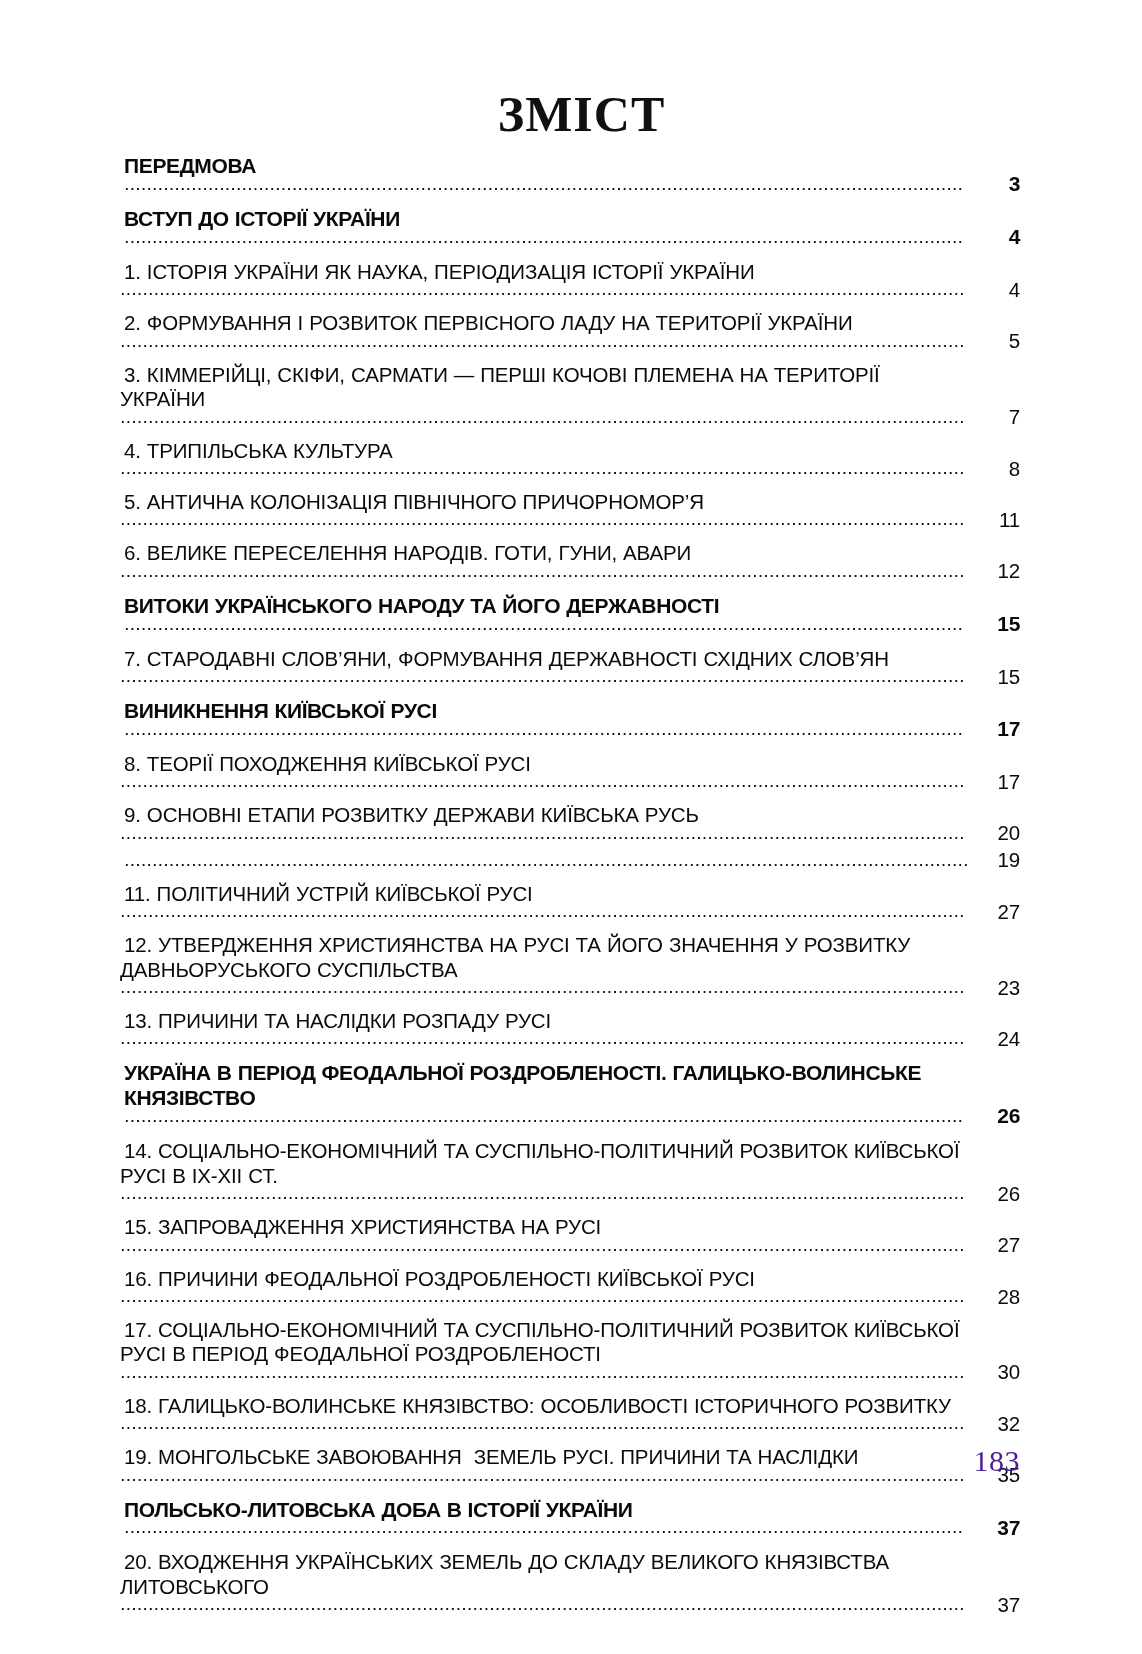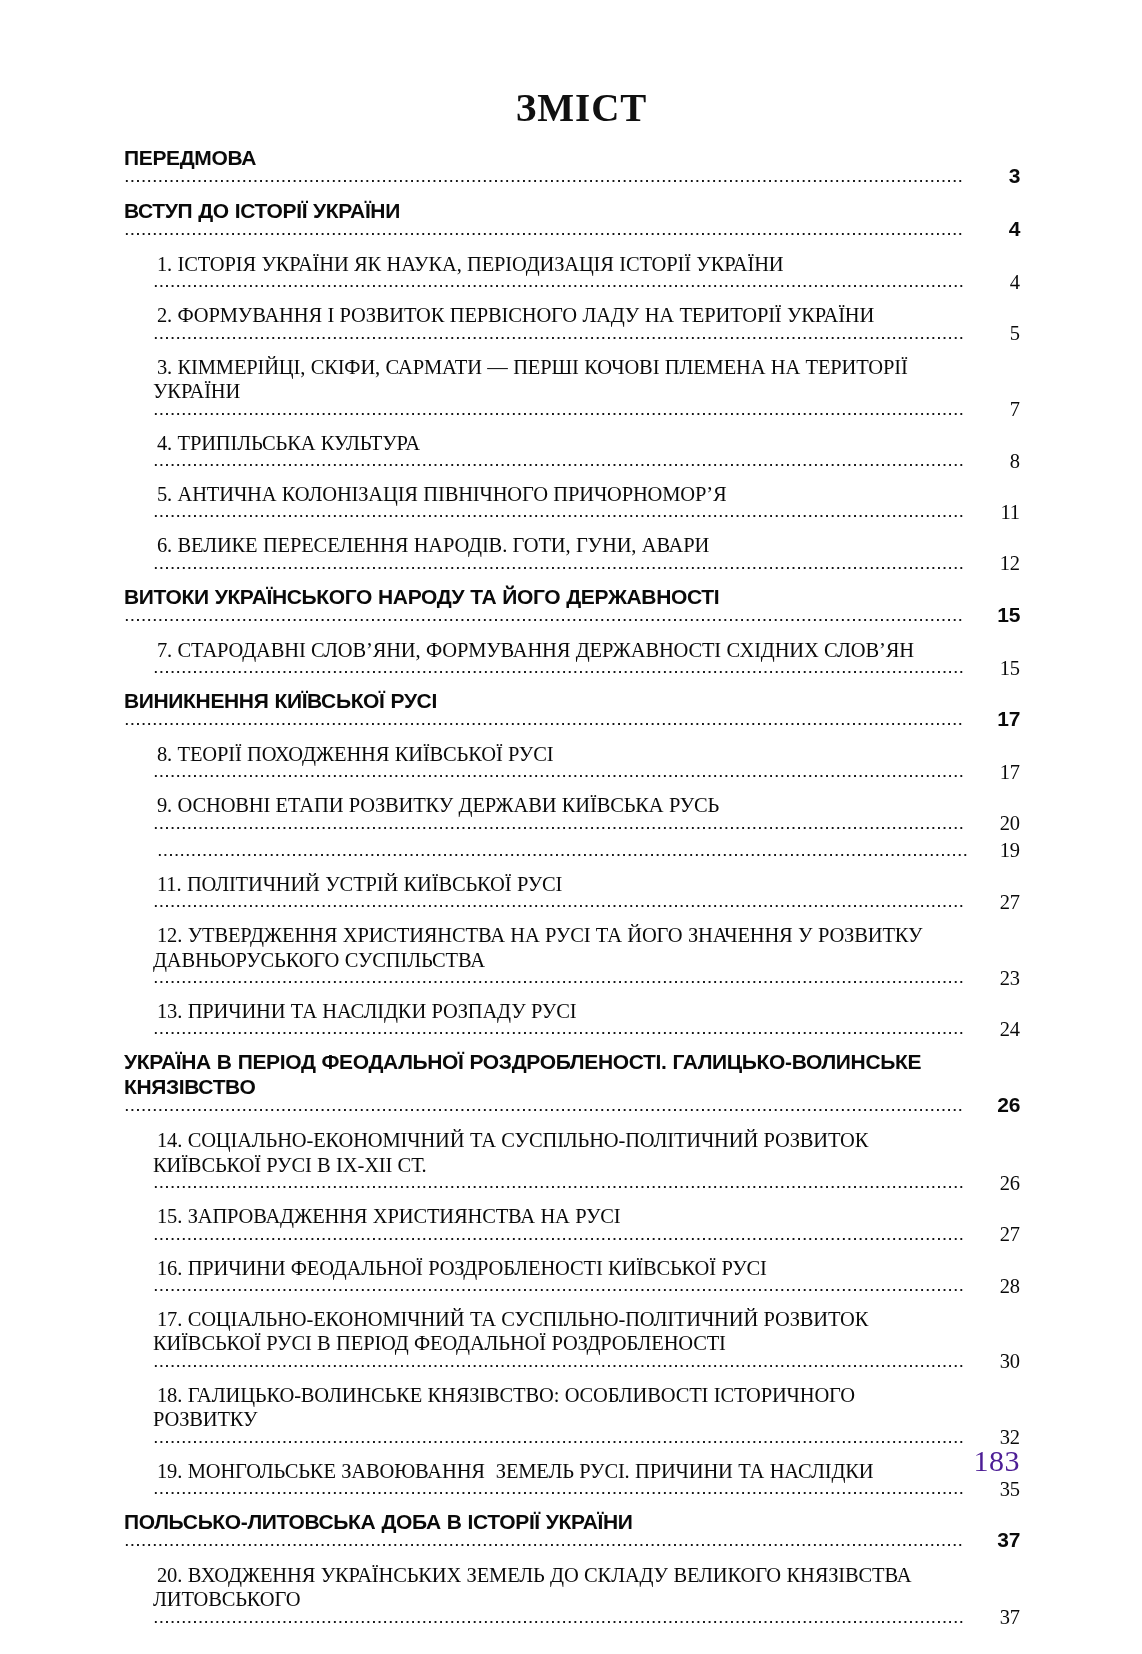--- a/index.html
+++ b/index.html
@@ -20,21 +20,21 @@
   .page {
     position: absolute;
     inset: 0;
     padding: 0;
   }
 
   
   .toc-title {
     font-family: "Liberation Serif", serif;
     font-weight: 700;
-    font-size: 39px;
+    font-size: 50px;
     line-height: 1.05;
     text-align: center;
     letter-spacing: 1px;
     margin: 0;
     padding-top: 88px;
     color: #101010;
     padding-left: 21px;
   }
 
   
@@ -107,29 +107,27 @@
   .level-section > .entry-inner {
     margin-left: 4px;
   }
   .level-section .entry-text,
   .level-section .page-num {
     font-weight: 700;
     font-size: 21px;
     letter-spacing: -0.35px;
   }
   .level-section {
-    margin-top: 2px;
+    margin-top: 10px;
     margin-bottom: 10px;
   }
 
   
   .level-item > .entry-inner {
-    margin-left: 33px;
     text-indent: 4px;
-    font-family: Liberation Serif, serif;
   }
   .level-item .entry-text,
   .level-item .page-num {
     font-weight: 400;
   }
 
   
   .folio {
     position: absolute;
     right: 122px;

